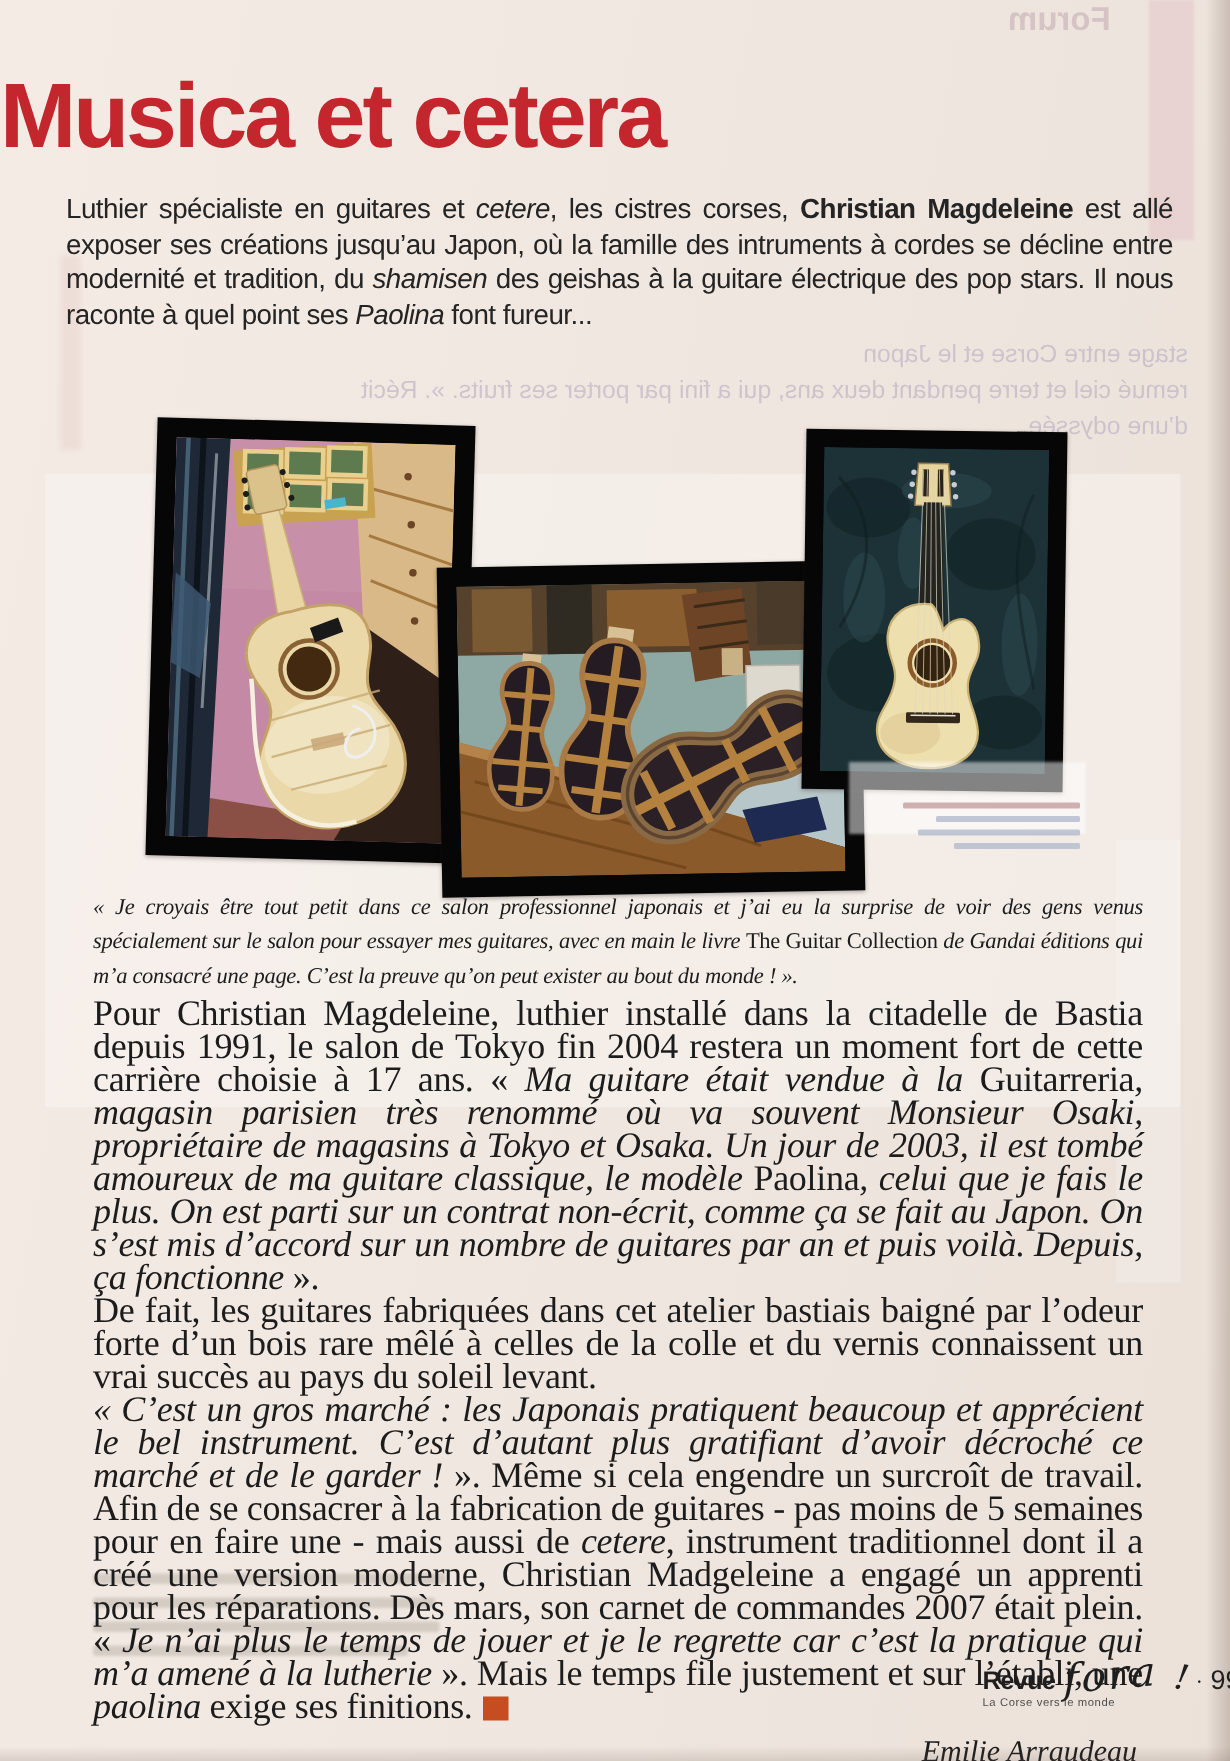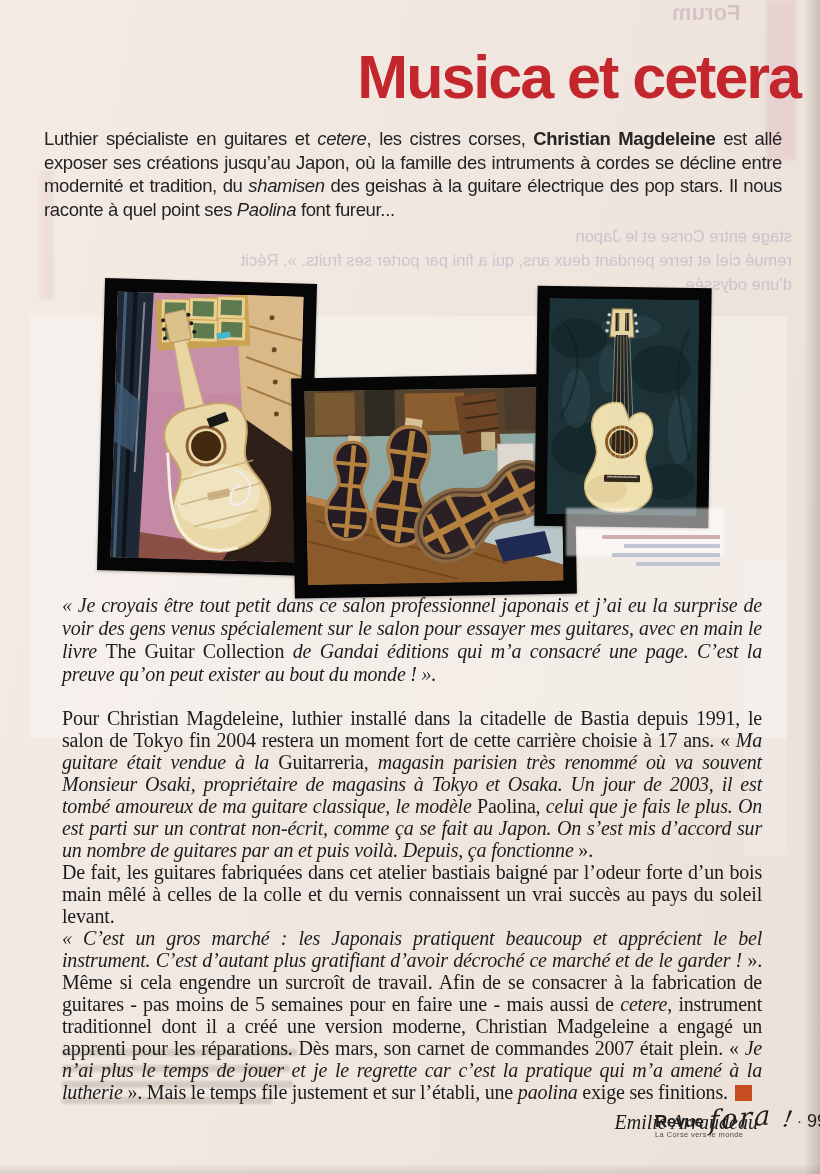--- a/index.html
+++ b/index.html
@@ -24,21 +24,21 @@
     color:#b3a8c0;opacity:.55;filter:blur(.4px);}
   .ghost-intro div{text-align:left;}
 
   .light-panel{position:absolute;left:30px;top:316px;width:757px;height:422px;
     background:rgba(255,255,255,.30);}
   .light-panel-2{position:absolute;left:744px;top:560px;width:43px;height:295px;
     background:rgba(255,255,255,.20);}
   .white-patch{position:absolute;left:566px;top:508px;width:158px;height:48px;
     background:rgba(255,255,255,.5);filter:blur(1px);z-index:5;}
 
-  .title{position:absolute;left:0;top:42px;width:800px;text-align:right;
+  .title{position:absolute;left:0;top:42px;width:800px;text-align:left;
     font-family:"Liberation Sans",sans-serif;font-weight:bold;font-size:61px;
     letter-spacing:-2px;color:#c3262c;}
 
   .intro{position:absolute;left:44px;top:127px;width:738px;
     font-family:"Liberation Sans",sans-serif;font-size:18.5px;line-height:23.5px;
     letter-spacing:-.35px;color:#242424;text-align:justify;}
 
   
   .photo{position:absolute;background:#060606;box-shadow:0 1px 3px rgba(40,30,25,.35);}
   .photo svg{display:block;}
@@ -46,23 +46,23 @@
   .photo-mid{left:293px;top:376px;padding:13px;transform:rotate(-1deg);z-index:3;}
   .photo-right{left:536px;top:287px;padding:12px;transform:rotate(.8deg);z-index:4;}
 
   
   .ghost-jp{position:absolute;left:590px;top:530px;width:130px;z-index:6;opacity:.55;filter:blur(.4px);}
   .ghost-jp i{display:block;height:4px;margin:5px 0 0 auto;border-radius:1px;}
   .ghost-bl{position:absolute;left:62px;top:1040px;width:240px;opacity:.28;filter:blur(1px);z-index:0;}
   .ghost-bl i{display:block;height:7px;margin:9px 0;background:#8d8478;border-radius:2px;}
 
   .article{position:absolute;left:62px;top:594px;width:700px;z-index:7;}
-  .quote{font-size:20px;line-height:23px;font-style:italic;text-align:justify;
-    letter-spacing:-.2px;margin:0 0 21px 0;}
-  .para{font-size:20px;line-height:22px;text-align:justify;letter-spacing:-.2px;margin:0;}
+  .quote{font-size:15px;line-height:23px;font-style:italic;text-align:justify;
+    letter-spacing:-.2px;margin:0 0 2px 0;}
+  .para{font-size:24px;line-height:22px;text-align:justify;letter-spacing:-.2px;margin:0;}
   .run-i{font-style:italic;margin-top:36px;}
   .run-b{font-weight:bold;margin-top:28px;}
   .run-u{font-style:normal;}
   .end-square{display:inline-block;width:17px;height:16px;background:#c64d20;
     margin-left:7px;vertical-align:-2px;}
   .byline{text-align:right;font-style:italic;font-size:20px;margin-top:8px;padding-right:4px;}
 
   .footer{position:absolute;left:655px;top:1106px;z-index:8;color:#1e1e1e;}
   .footer-row{display:flex;align-items:baseline;gap:5px;}
   .footer-revue{font-family:"Liberation Sans",sans-serif;font-weight:bold;font-size:17px;letter-spacing:-.5px;}
@@ -284,21 +284,21 @@
   <div class="ghost-bl">
     <i style="width:235px;"></i>
       <i style="width:228px;"></i>
       <i style="width:231px;"></i>
       <i style="width:210px;"></i>
   </div>
 
   <div class="article">
     <p class="quote"><span class="run-n">« Je croyais être tout petit dans ce salon professionnel japonais et j’ai eu la surprise de voir des gens venus spécialement sur le salon pour essayer mes guitares, avec en main le livre </span><span class="run-u">The Guitar Collection</span><span class="run-n"> de Gandai éditions qui m’a consacré une page. C’est la preuve qu’on peut exister au bout du monde ! ».</span></p>
     <p class="para"><span class="run-n">Pour Christian Magdeleine, luthier installé dans la citadelle de Bastia depuis 1991, le salon de Tokyo fin 2004 restera un moment fort de cette carrière choisie à 17 ans. « </span><span class="run-i">Ma guitare était vendue à la </span><span class="run-n">Guitarreria</span><span class="run-i">, magasin parisien très renommé où va souvent Monsieur Osaki, propriétaire de magasins à Tokyo et Osaka. Un jour de 2003, il est tombé amoureux de ma guitare classique, le modèle </span><span class="run-n">Paolina</span><span class="run-i">, celui que je fais le plus. On est parti sur un contrat non-écrit, comme ça se fait au Japon. On s’est mis d’accord sur un nombre de guitares par an et puis voilà. Depuis, ça fonctionne</span><span class="run-n"> ».</span></p>
-    <p class="para"><span class="run-n">De fait, les guitares fabriquées dans cet atelier bastiais baigné par l’odeur forte d’un bois main mêlé à celles de la colle et du vernis connaissent un vrai succès au pays du soleil levant.</span></p>
+    <p class="para"><span class="run-n">De fait, les guitares fabriquées dans cet atelier bastiais baigné par l’odeur forte d’un bois rare mêlé à celles de la colle et du vernis connaissent un vrai succès au pays du soleil levant.</span></p>
     <p class="para"><span><span class="run-i">« C’est un gros marché : les Japonais pratiquent beaucoup et apprécient le bel instrument. C’est d’autant plus gratifiant d’avoir décroché ce marché et de le garder ! </span><span class="run-n">». Même si cela engendre un surcroît de travail. Afin de se consacrer à la fabrication de guitares - pas moins de 5 semaines pour en faire une - mais aussi de </span><span class="run-i">cetere</span><span class="run-n">, instrument traditionnel dont il a créé une version moderne, Christian Madgeleine a engagé un apprenti pour les réparations. Dès mars, son carnet de commandes 2007 était plein. « </span><span class="run-i">Je n’ai plus le temps de jouer et je le regrette car c’est la pratique qui m’a amené à la lutherie</span><span class="run-n"> ». Mais le temps file justement et sur l’établi, une </span><span class="run-i">paolina</span><span class="run-n"> exige ses finitions.</span></span><span class="end-square"></span></p>
     <div class="byline">Emilie Arraudeau</div>
   </div>
 
   <div class="footer">
     <div class="footer-row">
       <span class="footer-revue">Revue</span>
       <span class="footer-script">fora</span>
       <span class="footer-mark">!</span>
       <span class="footer-sep">·</span>

